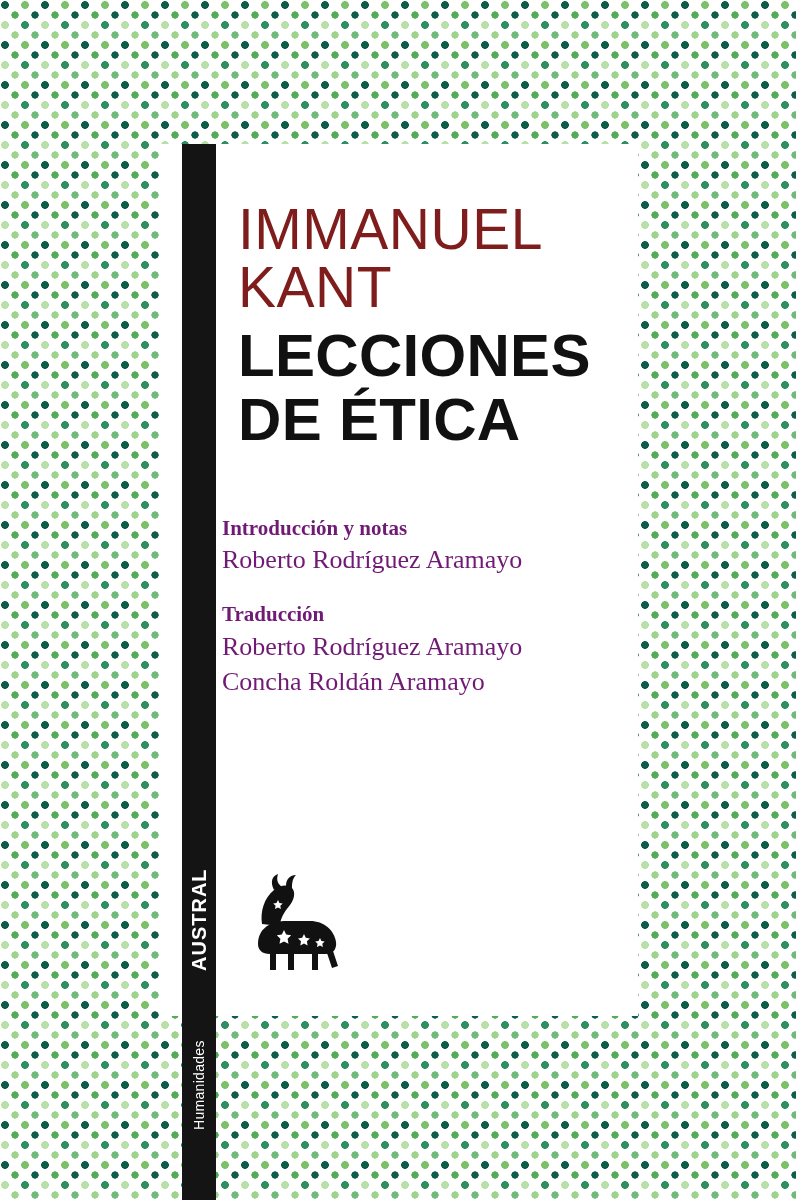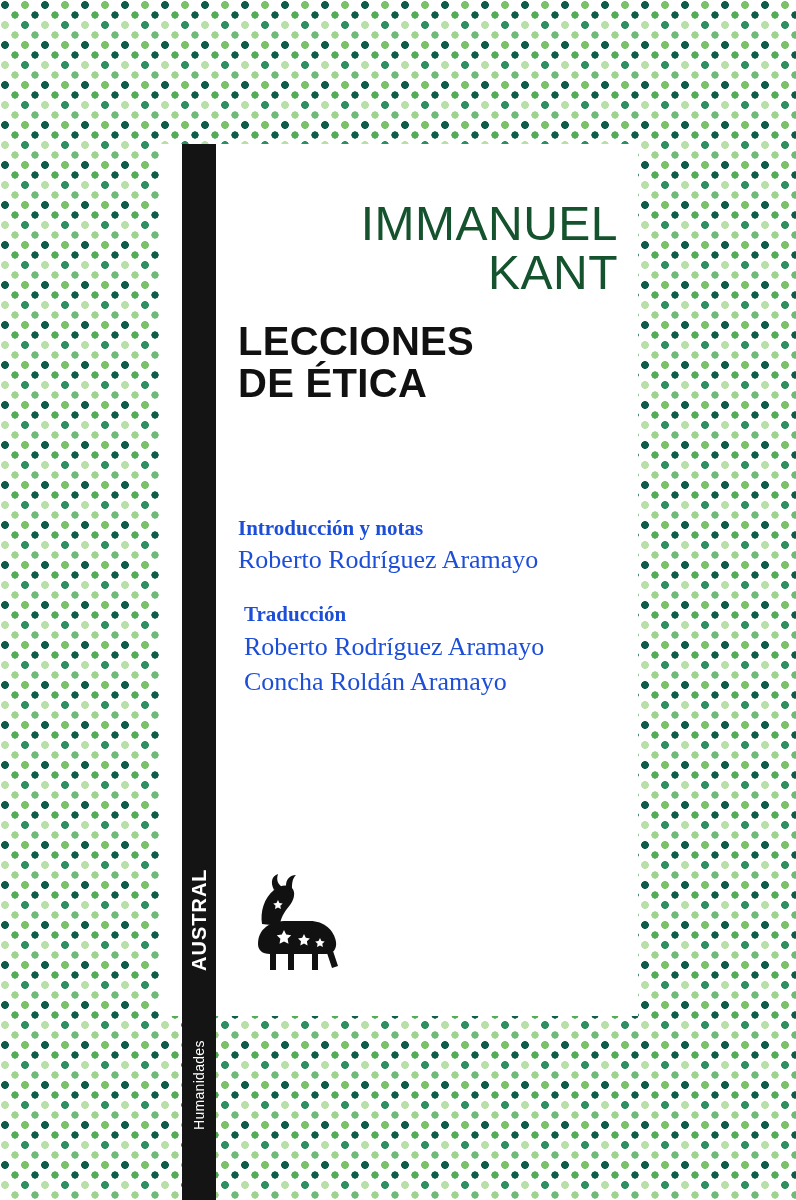--- a/index.html
+++ b/index.html
@@ -94,57 +94,55 @@
 
   
   .text-block {
     position: absolute;
     left: 238px;
     top: 200px;
     width: 380px;
   }
   .author {
     font-family: "Liberation Sans", sans-serif;
-    font-size: 48px;
+    font-size: 57px;
     line-height: 1.02;
     font-weight: 400;
-    color: #14532d;
+    color: #7f1d1d;
     letter-spacing: 0.5px;
-    text-align: right;
   }
   .title {
-    margin-top: 22px;
+    margin-top: 8px;
     font-family: "Liberation Sans", sans-serif;
-    font-size: 40px;
+    font-size: 60px;
     line-height: 1.06;
     font-weight: bold;
     color: #111111;
     letter-spacing: 0.3px;
   }
 
   .credits {
     position: absolute;
-    left: 238px;
+    left: 222px;
     top: 514px;
     width: 380px;
     font-family: "Liberation Serif", serif;
-    color: #1d4ed8;
+    color: #701a75;
   }
   .credit-heading {
     font-weight: bold;
     font-size: 21px;
     line-height: 1.35;
   }
   .credit-name {
     font-size: 26px;
     line-height: 1.38;
   }
   .credit-group-2 {
     margin-top: 22px;
-    margin-left: 6px;
   }
 
   
   .logo {
     position: absolute;
     left: 240px;
     top: 872px;
     width: 110px;
     height: 110px;
   }

